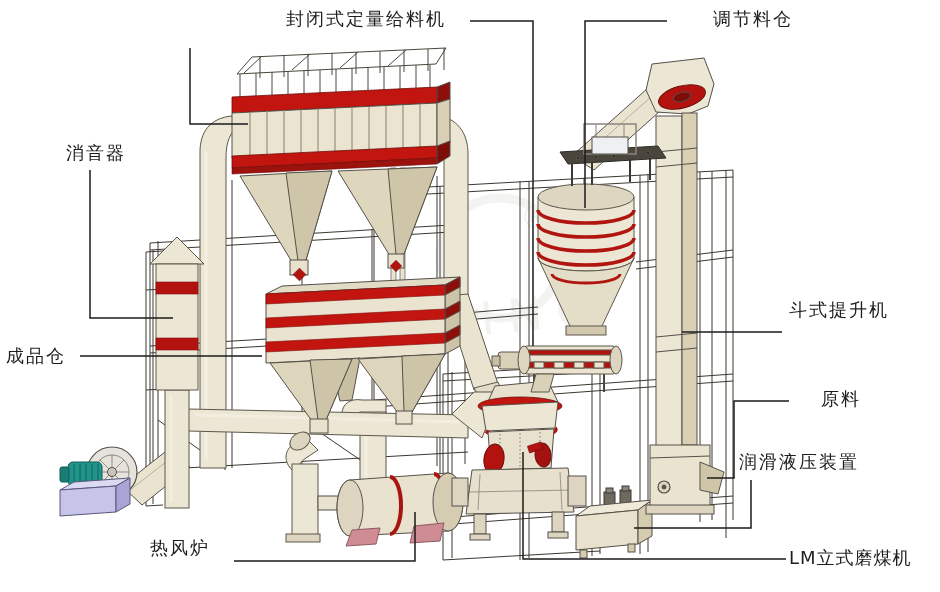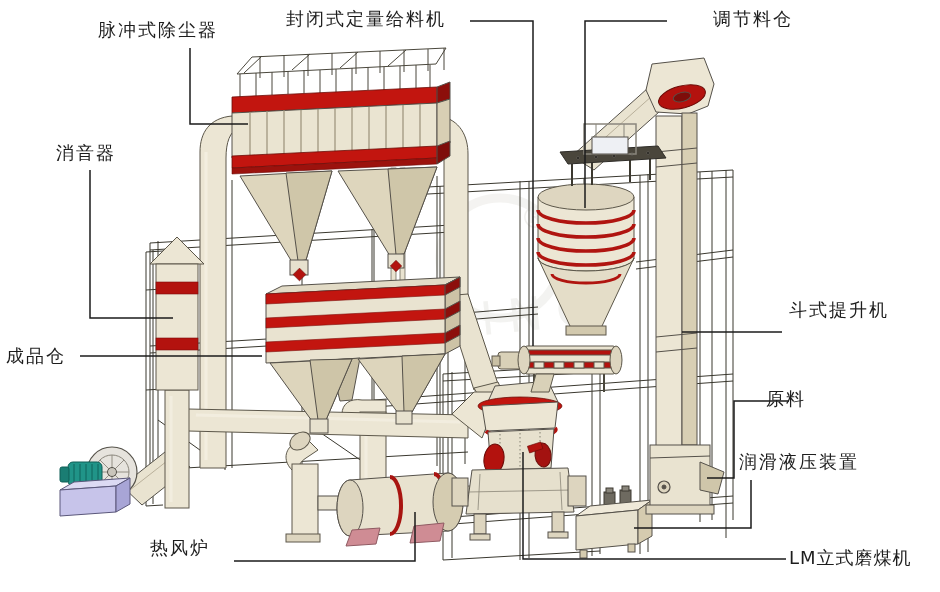--- a/index.html
+++ b/index.html
@@ -267,24 +267,23 @@
     <polyline points="90,170 90,318 173,318"></polyline>
     <polyline points="80,356 262,356"></polyline>
     <polyline points="234,561 415,561 415,512"></polyline>
     <polyline points="782,332 682,332"></polyline>
     <polyline points="789,401 734,401 734,478 707,478"></polyline>
     <polyline points="751,480 751,528 634,528"></polyline>
     <polyline points="786,559 523,559 523,452"></polyline>
   </g>
 </svg>
 
-<div class="lbl" style="left:98px;top:20px">脉冲式除尘器</div>
 <div class="lbl" style="left:286px;top:9px">封闭式定量给料机</div>
 <div class="lbl" style="left:713px;top:9px">调节料仓</div>
-<div class="lbl" style="left:56px;top:143px">消音器</div>
+<div class="lbl" style="left:66px;top:143px">消音器</div>
 <div class="lbl" style="left:6px;top:346px">成品仓</div>
 <div class="lbl" style="left:150px;top:538px">热风炉</div>
 <div class="lbl" style="left:789px;top:300px">斗式提升机</div>
-<div class="lbl" style="left:766px;top:389px">原料</div>
+<div class="lbl" style="left:821px;top:389px">原料</div>
 <div class="lbl" style="left:789px;top:548px;letter-spacing:1px">LM立式磨煤机</div>
 <div class="lbl" style="left:739px;top:452px">润滑液压装置</div>
 
 </div>
 
 </body></html>

